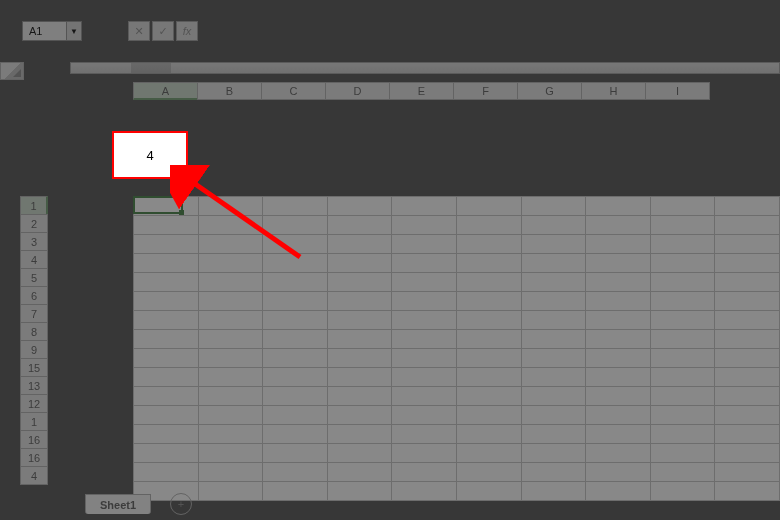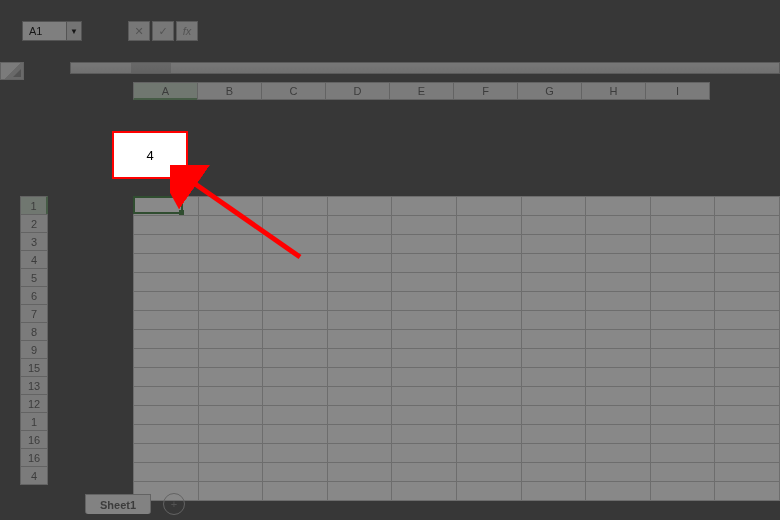--- a/index.html
+++ b/index.html
@@ -133,21 +133,21 @@
     .arrow {
       position: absolute;
       top: 165px; left: 170px;
       width: 140px; height: 100px;
       z-index: 96;
       pointer-events: none;
     }
     .sheet-tab-area {
       position: absolute;
       bottom: 5px; left: 85px;
-      display: flex; align-items: center;
+      display: flex; align-items: center; gap: 7px;
     }
     .sheet-tab {
       height: 20px; padding: 0 14px;
       background: #f0f0f0;
       border: 1px solid #aaa;
       border-bottom: none;
       border-radius: 0 0 3px 3px;
       display: flex; align-items: center;
       font-weight: bold;
       color: #555;

